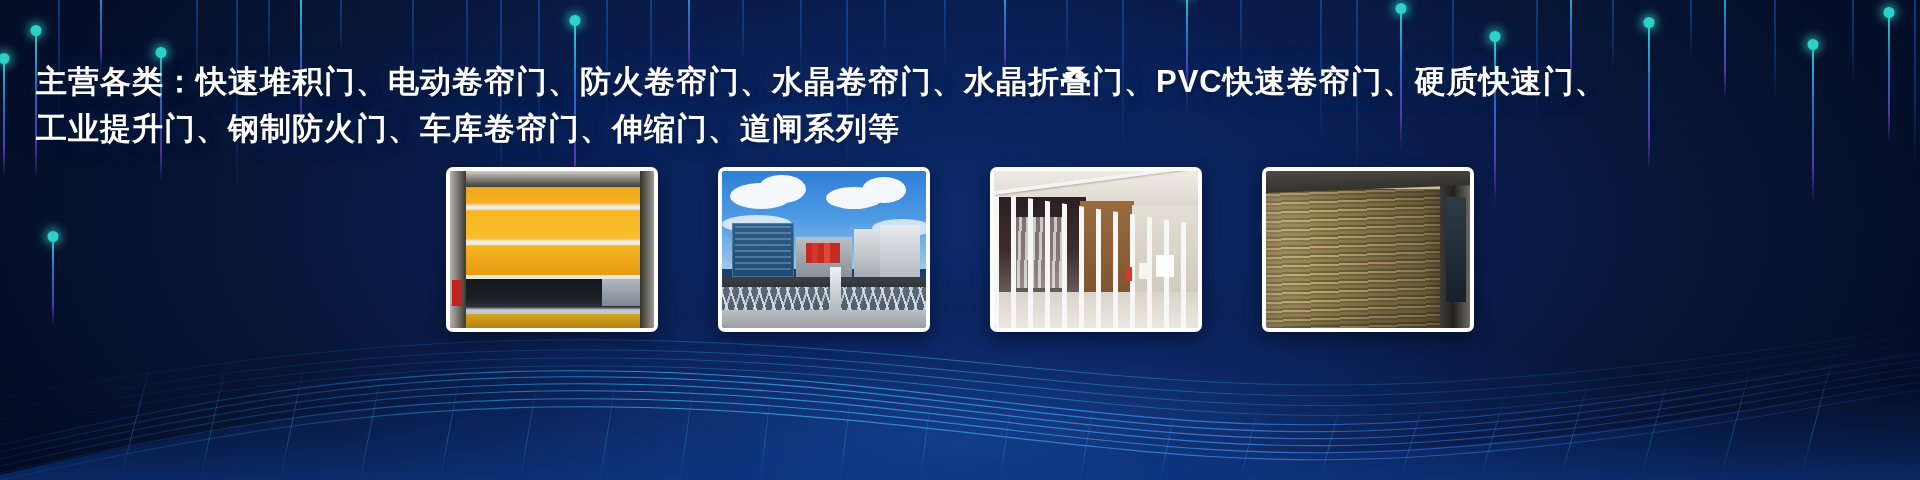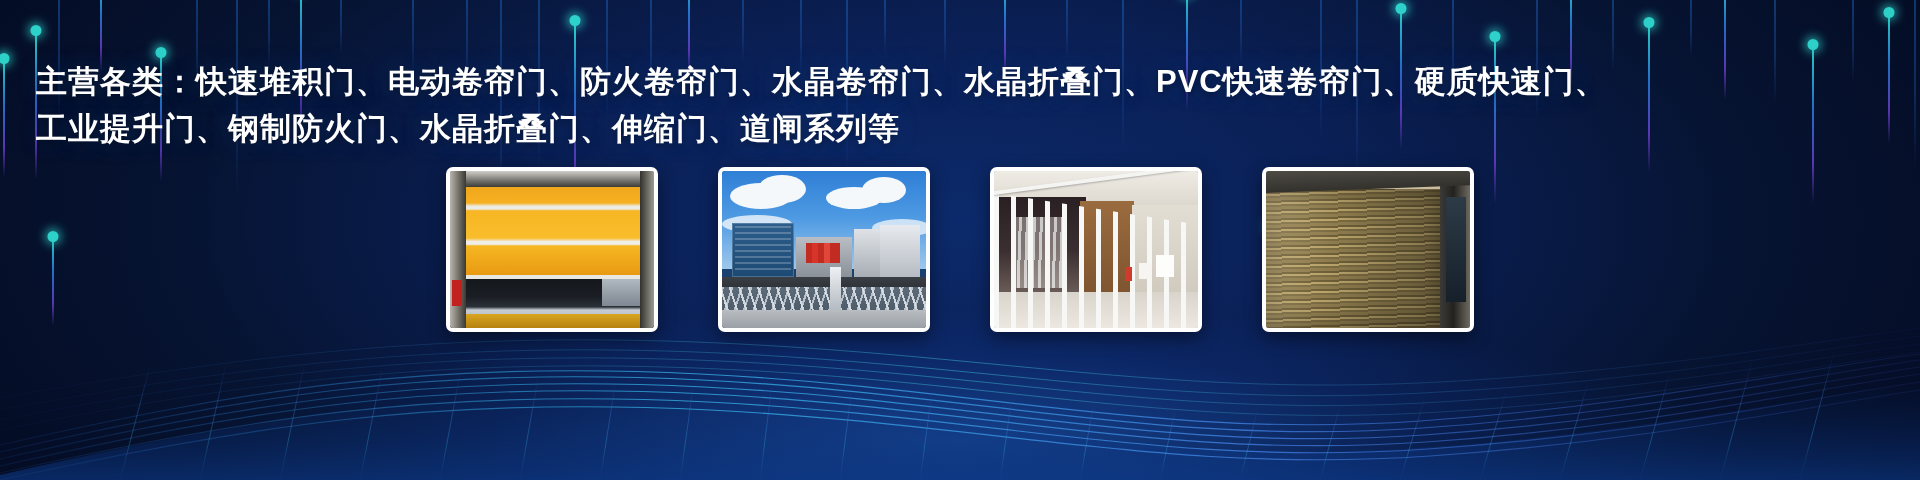--- a/index.html
+++ b/index.html
@@ -235,21 +235,21 @@
     <div class="spark" style="left:1888px;top:12px;  height:132px;"></div>
     <div class="spark dim" style="left:1914px;top:0px;   height:170px;"></div>
     <div class="spark" style="left:52px;  top:236px; height:90px;"></div>
     <div class="spark" style="left:1318px;top:258px; height:74px;"></div>
   </div>
 
   <div class="glow-bottom"></div>
 
   <div class="headline">
     <span class="line">主营各类：快速堆积门、电动卷帘门、防火卷帘门、水晶卷帘门、水晶折叠门、PVC快速卷帘门、硬质快速门、</span>
-    <span class="line">工业提升门、钢制防火门、水晶折叠门、伸缩门、道闸系列等</span>
+    <span class="line">工业提升门、钢制防火门、车库卷帘门、伸缩门、道闸系列等</span>
   </div>
 
   <div class="photos">
 
     <div class="photo p1">
       <div class="inner">
         <div class="sky"></div>
           <div class="curtain"></div>
           <div class="opening"></div>
         <div class="room-light"></div>

